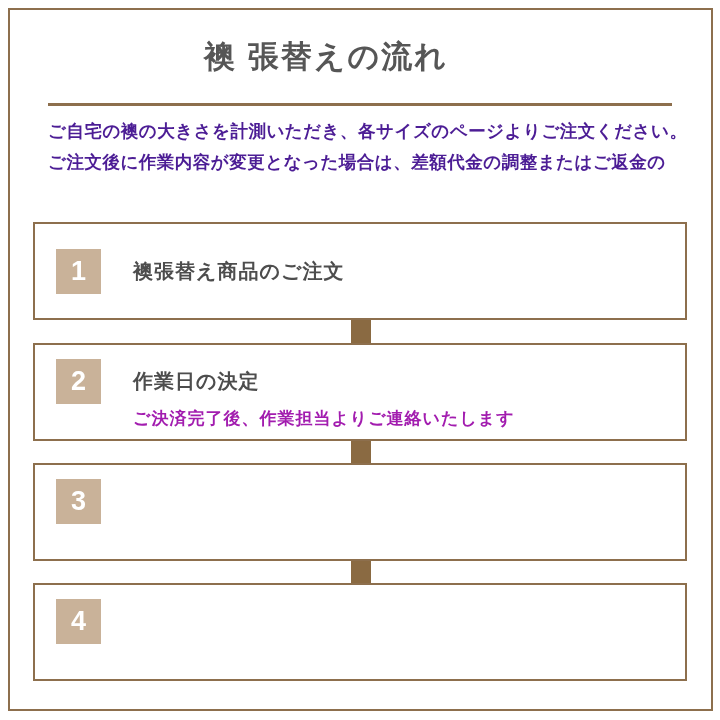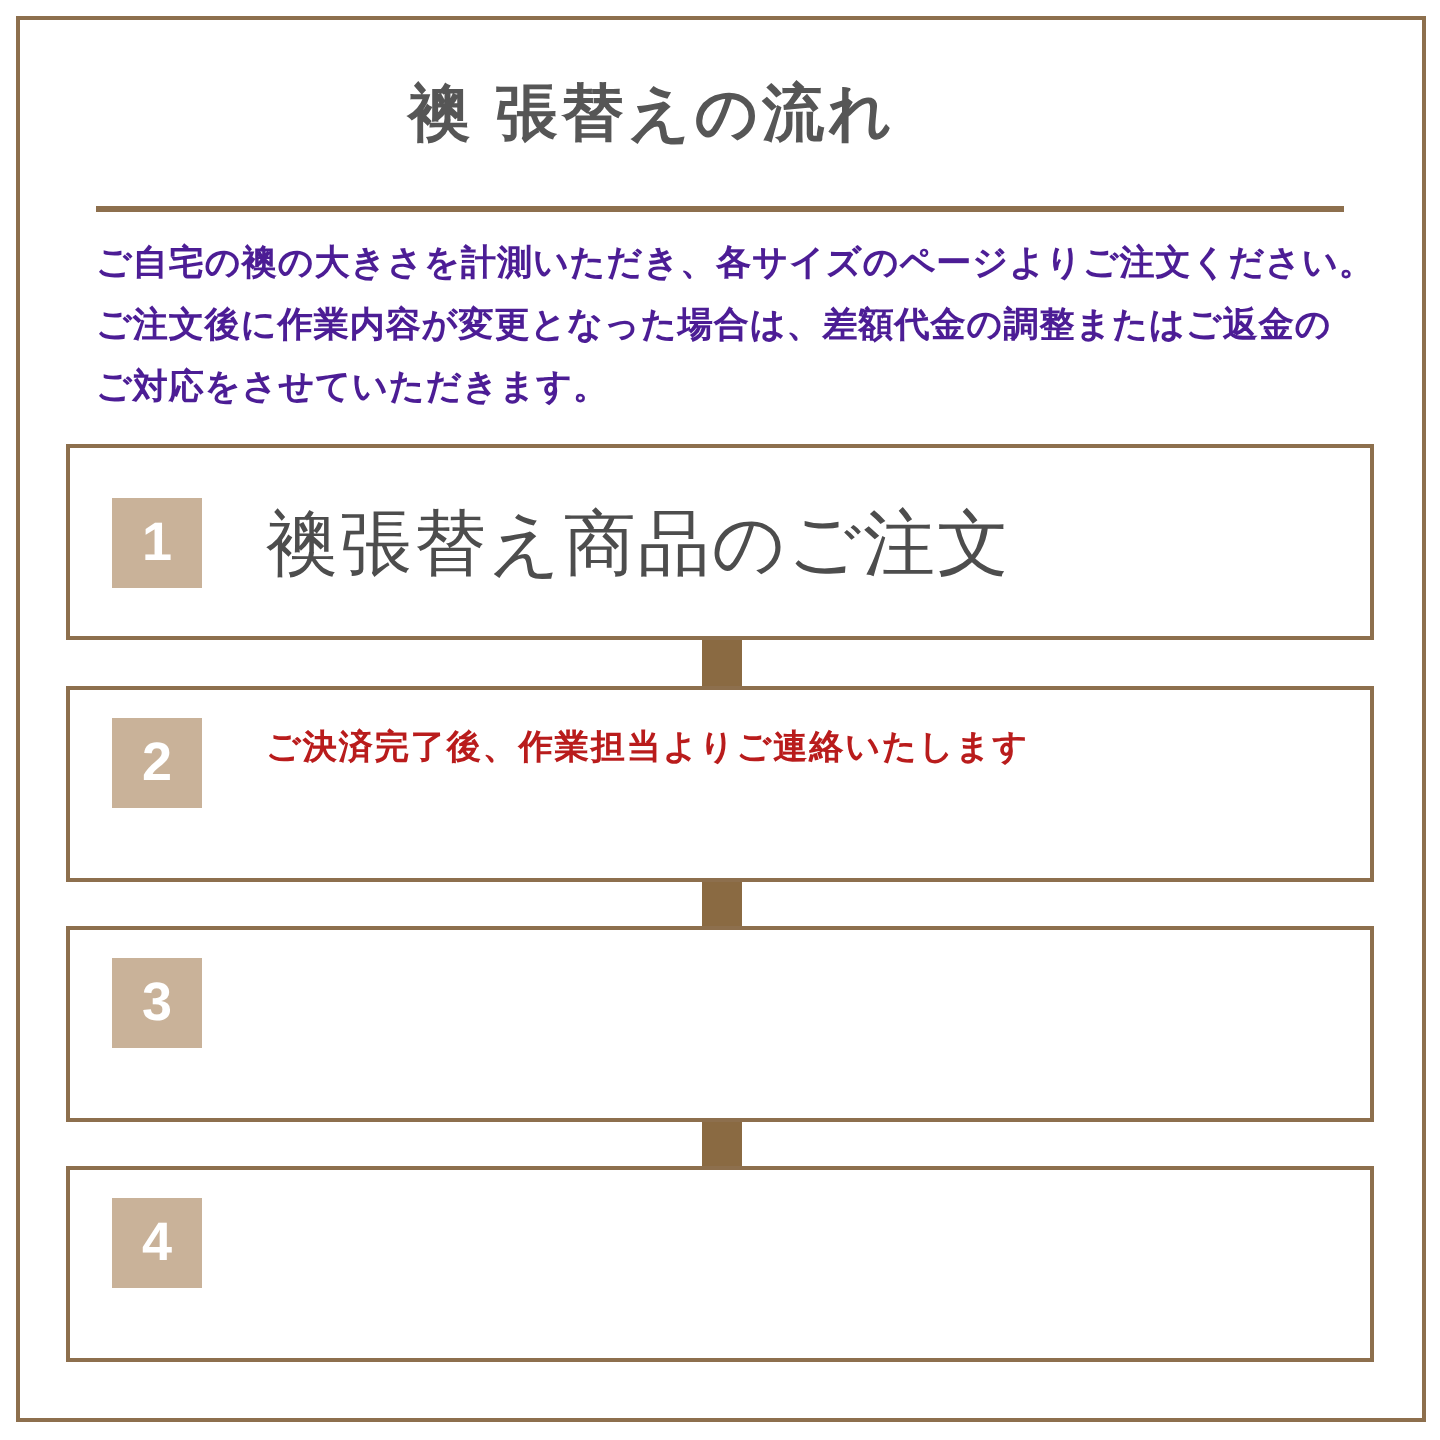--- a/index.html
+++ b/index.html
@@ -74,31 +74,31 @@
     align-items: center;
     justify-content: center;
     flex-shrink: 0;
   }
   .step-content {
     margin-left: 32px;
     display: flex;
     flex-direction: column;
   }
   .step-title {
-    font-size: 36px;
-    font-weight: normal;
+    font-size: 20px;
+    font-weight: bold;
     color: #4d4d4d;
     line-height: 45px;
     letter-spacing: 1px;
     white-space: nowrap;
   }
   .step-desc {
     font-size: 17px;
     font-weight: bold;
-    color: #b91c1c;
+    color: #a21caf;
     margin-top: 3px;
     letter-spacing: 1px;
     white-space: nowrap;
   }
   .connector {
     position: absolute;
     left: 351px;
     width: 20px;
     background: #8a6a42;
     z-index: 1;
@@ -112,37 +112,37 @@
 
 <div class="outer-frame"></div>
 
 <h1 class="page-title">襖 張替えの流れ</h1>
 
 <div class="divider"></div>
 
 <div class="intro">
   <div class="intro-line">ご自宅の襖の大きさを計測いただき、各サイズのページよりご注文ください。</div>
   <div class="intro-line">ご注文後に作業内容が変更となった場合は、差額代金の調整またはご返金の</div>
-  <div class="intro-line">ご対応をさせていただきます。</div>
 </div>
 
 <div class="connector connector-1"></div>
 <div class="connector connector-2"></div>
 <div class="connector connector-3"></div>
 
 <div class="step-box step-1 centered">
   <div class="step-number">1</div>
   <div class="step-content">
     <div class="step-title">襖張替え商品のご注文</div>
   </div>
 </div>
 
 <div class="step-box step-2 padded">
   <div class="step-number">2</div>
   <div class="step-content">
+    <div class="step-title">作業日の決定</div>
     <div class="step-desc">ご決済完了後、作業担当よりご連絡いたします</div>
   </div>
 </div>
 
 <div class="step-box step-3 padded">
   <div class="step-number">3</div>
 </div>
 
 <div class="step-box step-4 padded">
   <div class="step-number">4</div>

